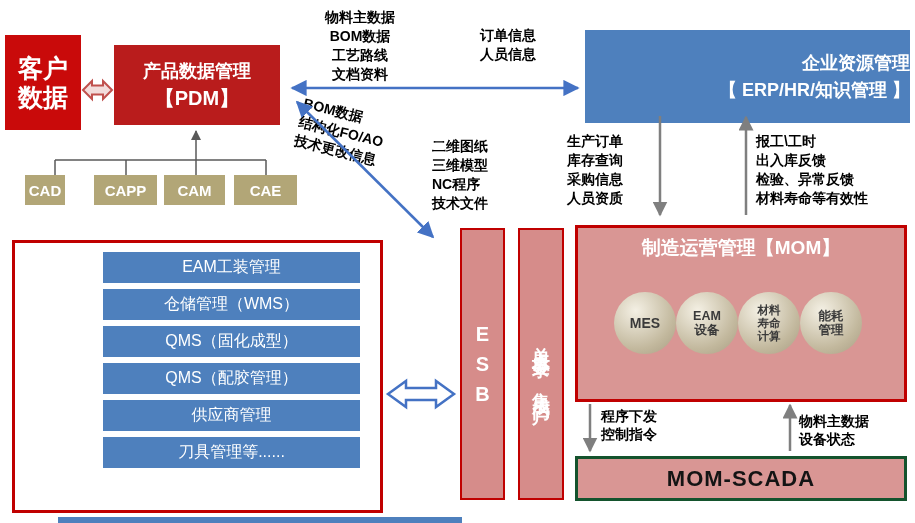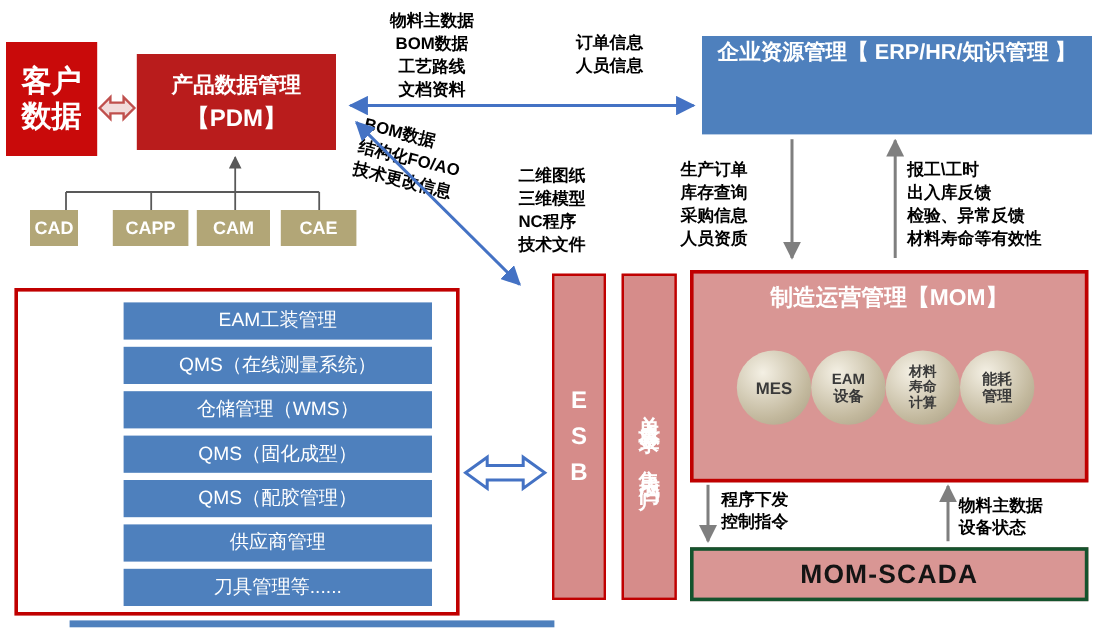--- a/index.html
+++ b/index.html
@@ -21,24 +21,24 @@
     display: flex; align-items: center; justify-content: center; text-align: center;
   }
   .box-pdm {
     left: 114px; top: 45px; width: 166px; height: 80px;
     background: #b91c1c; color: #fff;
     display: flex; flex-direction: column; align-items: center; justify-content: center;
   }
   .box-pdm .l1 { font-size: 18px; font-weight: bold; }
   .box-pdm .l2 { font-size: 20px; font-weight: bold; margin-top: 2px; }
   .box-erp {
-    left: 585px; top: 30px; width: 325px; height: 82px;
+    left: 585px; top: 30px; width: 325px; height: 93px;
     background: #4E80BD; color: #fff;
     font-size: 18px; font-weight: bold; line-height: 27px;
-    display: flex; flex-direction: row; align-items: flex-start; justify-content: center; text-align: center;
+    display: flex; flex-direction: column; align-items: flex-end; justify-content: center; text-align: center;
   }
   .cax-box {
     top: 175px; height: 30px;
     background: #B2A677; color: #fff;
     font-size: 15px; font-weight: bold;
     display: flex; align-items: center; justify-content: center;
   }
   #cax0 { left: 25px;  width: 40px; }
   #cax1 { left: 94px;  width: 63px; }
   #cax2 { left: 164px; width: 61px; }
@@ -132,21 +132,20 @@
   <div>【 ERP/HR/知识管理 】</div>
 </div>
 
 <div id="cax0" class="abs cax-box">CAD</div>
 <div id="cax1" class="abs cax-box">CAPP</div>
 <div id="cax2" class="abs cax-box">CAM</div>
 <div id="cax3" class="abs cax-box">CAE</div>
 
 <div class="abs container-modules">
   <div class="module-bar">EAM工装管理</div>
-  <div class="module-bar">QMS（在线测量系统）</div>
   <div class="module-bar">仓储管理（WMS）</div>
   <div class="module-bar">QMS（固化成型）</div>
   <div class="module-bar">QMS（配胶管理）</div>
   <div class="module-bar">供应商管理</div>
   <div class="module-bar">刀具管理等......</div>
 </div>
 
 <div class="abs box-esb pre">E
 S
 B</div>

